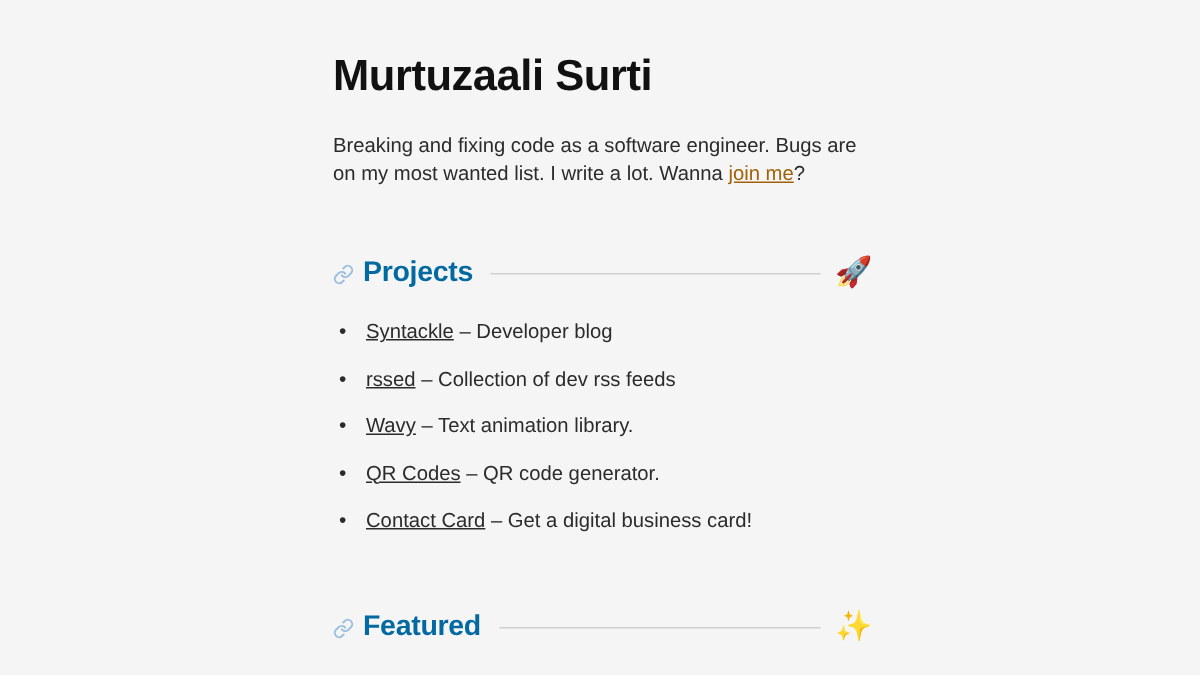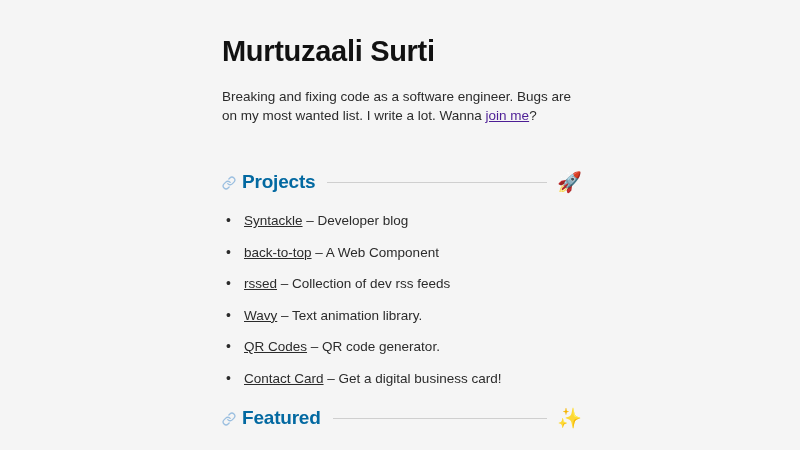--- a/index.html
+++ b/index.html
@@ -35,21 +35,21 @@
     line-height: 1.2;
   }
   .intro {
     font-size: 13.5px;
     line-height: 1.45;
     color: #2b2b2b;
     margin: 0;
     width: 352px;
   }
   .intro a {
-    color: #4c1d95;
+    color: #a16207;
   }
 
   
   .section {
     position: absolute;
     left: 222px;
     width: 360px;
   }
   .section-projects { top: 168px; }
   .section-featured { top: 404px; text-align: center; }
@@ -140,24 +140,20 @@
       <span class="rule"></span>
       <span class="section-emoji">🚀</span>
     </div>
 
     <ul class="project-list">
       <li>
         <a class="project-name" href="#">Syntackle</a>
         <span class="project-desc">– Developer blog</span>
       </li>
       <li>
-        <a class="project-name" href="#">back-to-top</a>
-        <span class="project-desc">– A Web Component</span>
-      </li>
-      <li>
         <a class="project-name" href="#">rssed</a>
         <span class="project-desc">– Collection of dev rss feeds</span>
       </li>
       <li>
         <a class="project-name" href="#">Wavy</a>
         <span class="project-desc">– Text animation library.</span>
       </li>
       <li>
         <a class="project-name" href="#">QR Codes</a>
         <span class="project-desc">– QR code generator.</span>

